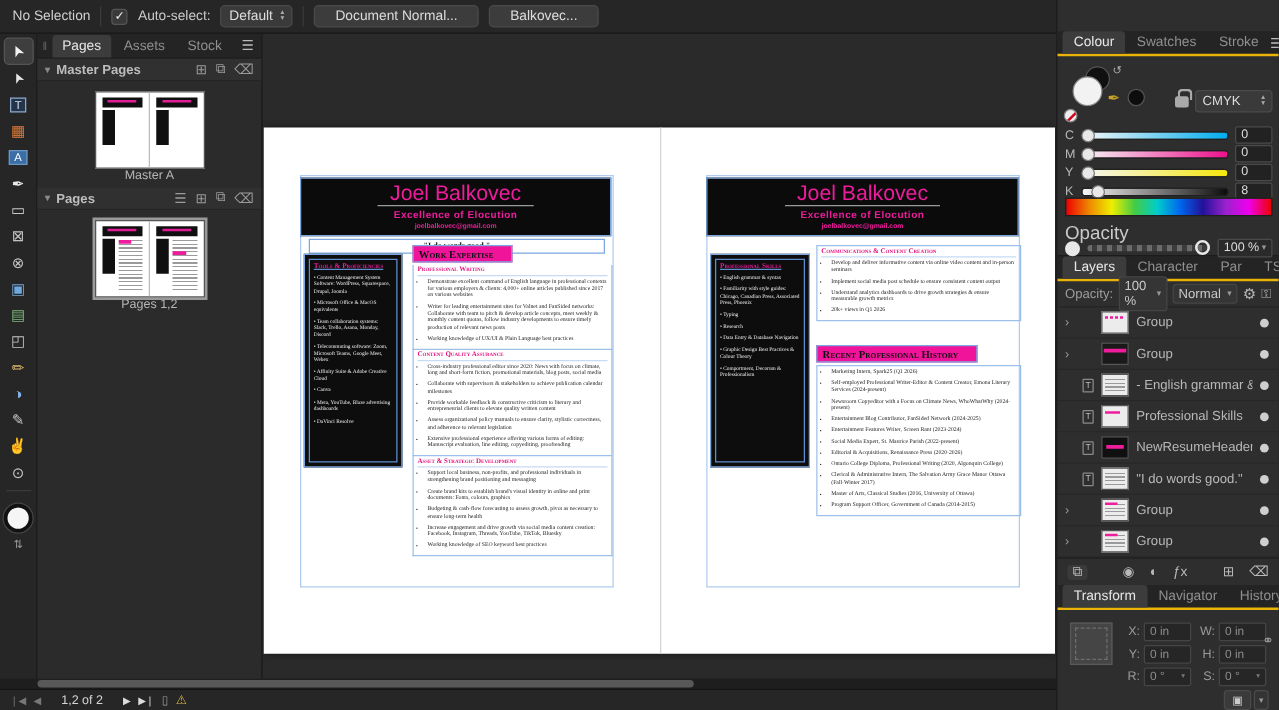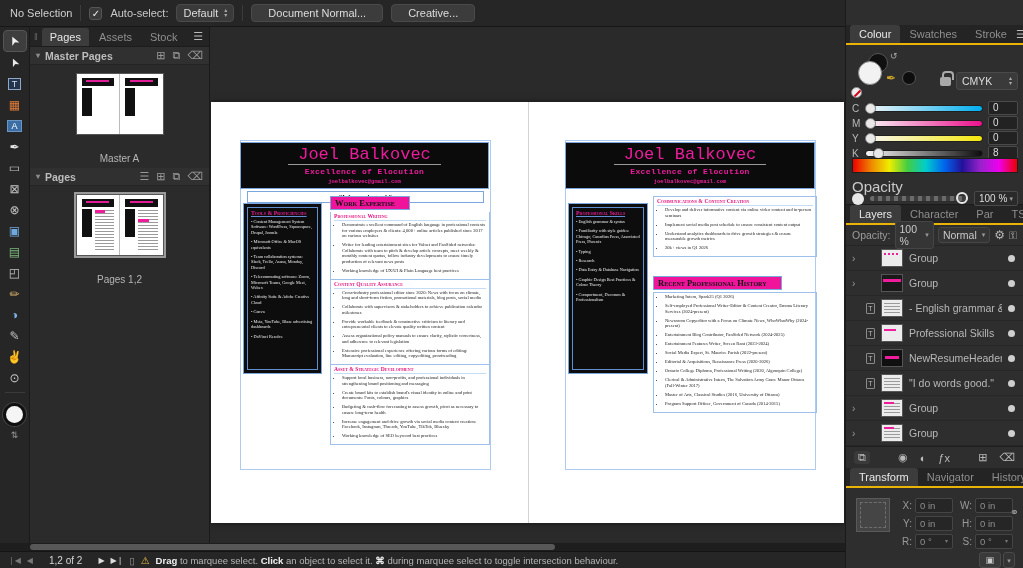--- a/index.html
+++ b/index.html
@@ -48,30 +48,30 @@
   .thumbwrap{display:flex;flex-direction:column;align-items:center;padding:8px 0 4px}
   .spreadthumb{background:#fff;width:88px;height:62px;display:flex;border:1px solid #555;position:relative}
   .spreadthumb.sel{outline:2px solid #9a9a9a}
   .spreadthumb .mini{flex:1;position:relative;border-right:1px solid #bbb}
   .spreadthumb .mini:last-child{border-right:none}
   .mini .mhead{position:absolute;left:5px;right:5px;top:4px;height:8px;background:#101010}
   .mini .mhead i{display:block;margin:2px auto 0;width:70%;height:2px;background:#e01d97}
   .mini .mside{position:absolute;left:5px;top:14px;width:10px;height:28px;background:#101010}
   .mini .mlines{position:absolute;left:18px;right:5px;top:15px;bottom:5px;background:repeating-linear-gradient(#9a9a9a 0 1px,transparent 1px 3px)}
   .mini .mpink{position:absolute;left:18px;right:14px;top:15px;height:3px;background:#ef1c9c}
-  .thumblabel{margin-top:18px;color:#b5b5b5;font-size:10px}
+  .thumblabel{margin-top:0;color:#b5b5b5;font-size:10px}
 
   
   .canvas{left:210px;top:27px;width:635px;height:516px;background:#2a2a2a;overflow:hidden}
   .spread{position:absolute;left:1px;top:75px;width:633px;height:421px;background:#fff;box-shadow:0 0 6px rgba(0,0,0,.55)}
   .spread-div{position:absolute;left:317px;top:0;width:1px;height:421px;background:#d3d3d3}
   .frame{position:absolute;border:1px solid #7ba6de}
   .guide{position:absolute;border:1px solid #aecbef}
 
-  .rhead{background:#0b0b0b;text-align:center;font-family:Liberation Mono, monospace;color:#ee1c9c;overflow:hidden}
+  .rhead{background:#0b0b0b;text-align:center;font-family:Liberation Sans, sans-serif;color:#ee1c9c;overflow:hidden}
   .rhead .nm{font-size:17px;line-height:19px;margin-top:2px;border-bottom:1px solid #9a9a9a;display:inline-block;padding:0 10px}
   .rhead .tg{font-size:8px;font-weight:700;margin-top:2px;letter-spacing:.4px}
   .rhead .em{font-size:5.5px;font-weight:700;margin-top:2px}
 
   .quotebox{font-family:"Liberation Serif",serif;color:#111;font-size:6.5px;font-weight:700;text-align:center;line-height:10px;background:#fff}
 
   .rside{background:#0d0d0d;color:#f0f0f0;font-family:"Liberation Serif",serif;padding:3px}
   .rside .inner{border:1px solid #5f8fd0;height:100%;padding:2px 3px}
   .rside .sh{color:#ee1c9c;font-size:5.8px;font-weight:700;font-variant:small-caps;text-decoration:underline;text-decoration-color:#5f8fd0;margin-bottom:3px}
   .rside ul{list-style:none}
@@ -181,21 +181,21 @@
   <span>Auto-select:</span>
   <span class="dd">
     <span>Default</span>
     <span class="carets">
         <span>▴</span>
         <span>▾</span>
       </span>
   </span>
   <span class="sep"></span>
   <span class="tbtn">Document Normal...</span>
-  <span class="tbtn">Creative...</span>
+  <span class="tbtn">Balkovec...</span>
 </div>
 
 <div class="abs toolrail">
 
     <div class="tool">
       <span class="g">➤</span>
     </div>
 
     <div class="tool">
       <span class="g">➤</span>
@@ -738,28 +738,13 @@
 <div class="abs statusbar">
   <span class="nav">
     <span>❘◀</span>
     <span>◀</span>
     <span class="pageind">1,2 of 2</span>
     <span class="lit">▶</span>
     <span class="lit">▶❘</span>
   </span>
   <span style="color:#9a9a9a">▯</span>
   <span class="warn">⚠</span>
-  <span class="hintbar">
-    
-      <span>Drag</span>
-    
-      <span> to marquee select. </span>
-    
-      <span>Click</span>
-    
-      <span> an object to select it. </span>
-    
-      <span>⌘</span>
-    
-      <span> during marquee select to toggle intersection behaviour.</span>
-    
-  </span>
 </div>
 
 </body></html>

